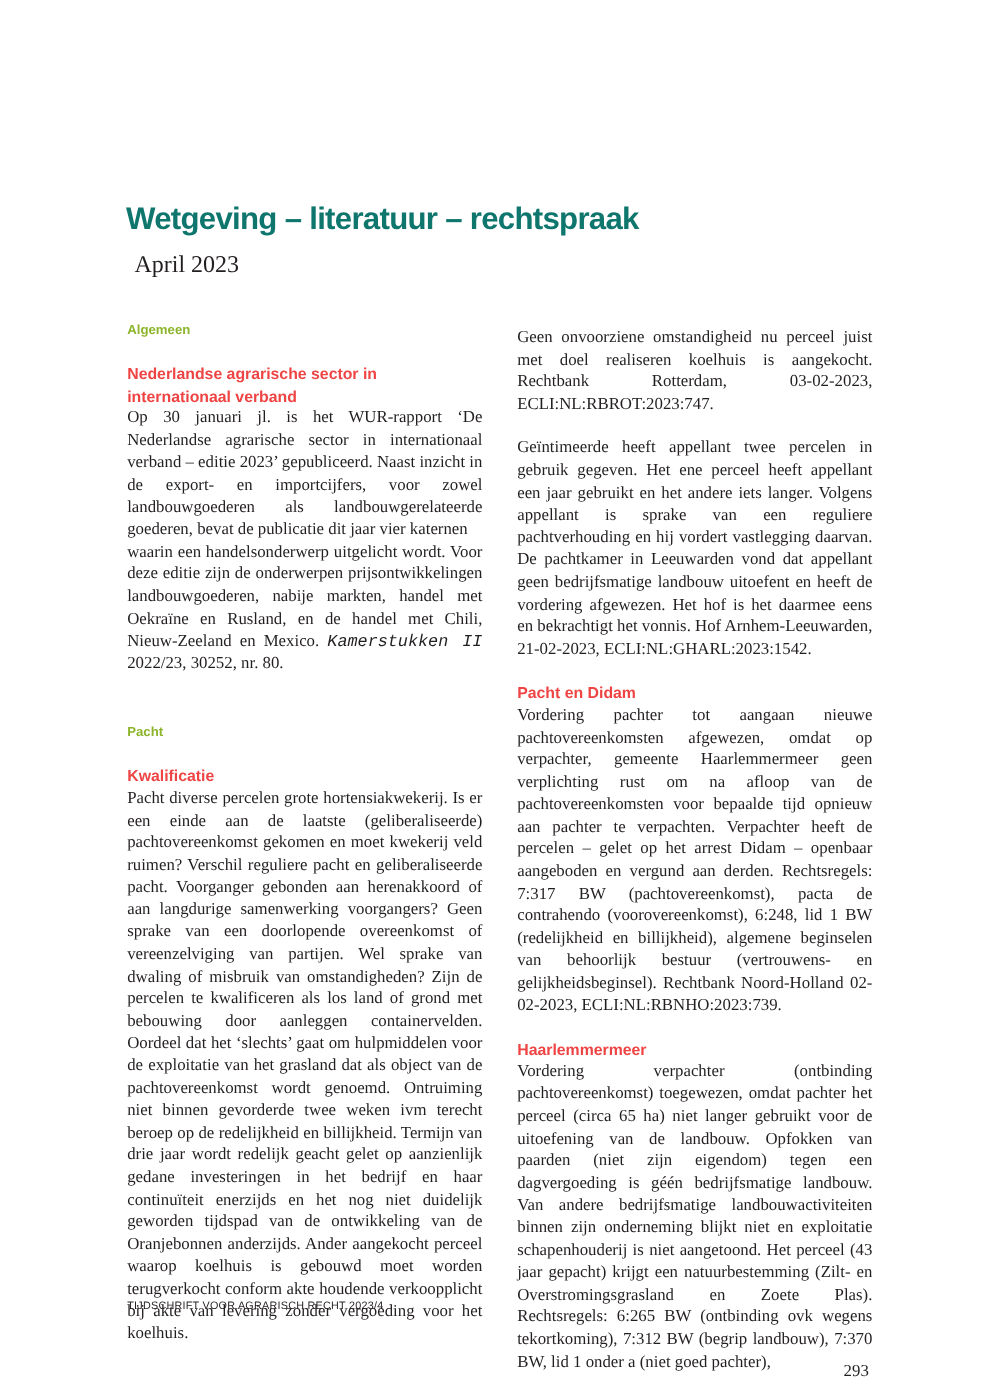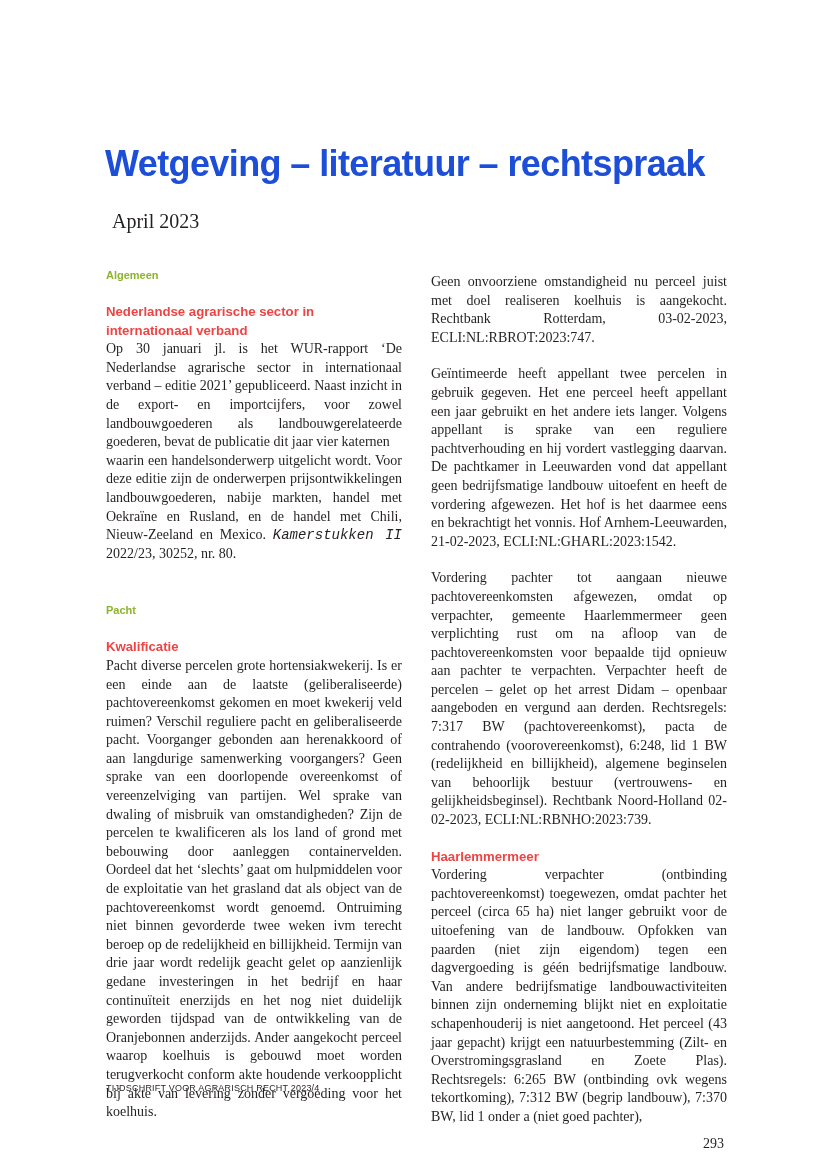--- a/index.html
+++ b/index.html
@@ -1,20 +1,20 @@
 <!DOCTYPE html>
 <html><head>
 <meta charset="utf-8">
 <style>
   html, body { margin: 0; padding: 0; background: #ffffff; }
   body { width: 831px; height: 1160px; position: relative; overflow: hidden; color: #231f20; }
   .page-title {
-    position: absolute; left: 105px; top: 144px;
+    position: absolute; left: 105px; top: 162px;
     font-family: "Liberation Sans", sans-serif; font-weight: bold;
-    font-size: 36px; letter-spacing: -0.6px; margin: 0; line-height: 40px; color: #1d4ed8;
+    font-size: 26px; letter-spacing: -0.6px; margin: 0; line-height: 40px; color: #0f766e;
   }
   .page-subtitle {
     position: absolute; left: 112px; top: 208px;
     font-family: "Liberation Serif", serif; font-size: 20px; line-height: 26px; margin: 0; color: #231f20;
   }
   .col {
     position: absolute; top: 264px; width: 296px;
     font-family: "Liberation Serif", serif; font-size: 14px; line-height: 18.6px; color: #231f20;
   }
   .col-left { left: 106px; }
@@ -42,35 +42,36 @@
 </style>
 </head>
 <body>
 
 <h1 class="page-title">Wetgeving – literatuur – rechtspraak</h1>
 <div class="page-subtitle">April 2023</div>
 
 <div class="col col-left">
   <h2 class="section-heading">Algemeen</h2>
   <h3 class="sub-heading">Nederlandse agrarische sector in internationaal verband</h3>
-  <p class="para" style="text-align-last:left;">Op 30 januari jl. is het WUR-rapport ‘De Nederlandse agrarische sector in internationaal verband – editie 2021’ gepubliceerd. Naast inzicht in de export- en importcijfers, voor zowel landbouwgoederen als landbouwgerelateerde goederen, bevat de publicatie dit jaar vier katernen</p>
+  <p class="para" style="text-align-last:left;">Op 30 januari jl. is het WUR-rapport ‘De Nederlandse agrarische sector in internationaal verband – editie 2023’ gepubliceerd. Naast inzicht in de export- en importcijfers, voor zowel landbouwgoederen als landbouwgerelateerde goederen, bevat de publicatie dit jaar vier katernen</p>
   <p class="para"><span>waarin een handelsonderwerp uitgelicht wordt. Voor deze editie zijn de onderwerpen prijsontwikkelingen landbouwgoederen, nabije markten, handel met Oekraïne en Rusland, en de handel met Chili, Nieuw-Zeeland en Mexico.</span> <em>Kamerstukken II</em><span> 2022/23, 30252, nr. 80.</span></p>
 
   <div class="gap-lg"></div>
 
   <h2 class="section-heading">Pacht</h2>
   <h3 class="sub-heading">Kwalificatie</h3>
   <p class="para">Pacht diverse percelen grote hortensiakwekerij. Is er een einde aan de laatste (geliberaliseerde) pachtovereenkomst gekomen en moet kwekerij veld ruimen? Verschil reguliere pacht en geliberaliseerde pacht. Voorganger gebonden aan herenakkoord of aan langdurige samenwerking voorgangers? Geen sprake van een doorlopende overeenkomst of vereenzelviging van partijen. Wel sprake van dwaling of misbruik van omstandigheden? Zijn de percelen te kwalificeren als los land of grond met bebouwing door aanleggen containervelden. Oordeel dat het ‘slechts’ gaat om hulpmiddelen voor de exploitatie van het grasland dat als object van de pachtovereenkomst wordt genoemd. Ontruiming niet binnen gevorderde twee weken ivm terecht beroep op de redelijkheid en billijkheid. Termijn van drie jaar wordt redelijk geacht gelet op aanzienlijk gedane investeringen in het bedrijf en haar continuïteit enerzijds en het nog niet duidelijk geworden tijdspad van de ontwikkeling van de Oranjebonnen anderzijds. Ander aangekocht perceel waarop koelhuis is gebouwd moet worden terugverkocht conform akte houdende verkoopplicht bij akte van levering zonder vergoeding voor het koelhuis.</p>
 </div>
 
 <div class="col col-right">
   <p class="para">Geen onvoorziene omstandigheid nu perceel juist met doel realiseren koelhuis is aangekocht. Rechtbank Rotterdam, 03-02-2023, ECLI:NL:RBROT:2023:747.</p>
   <div class="gap-sm"></div>
   <p class="para">Geïntimeerde heeft appellant twee percelen in gebruik gegeven. Het ene perceel heeft appellant een jaar gebruikt en het andere iets langer. Volgens appellant is sprake van een reguliere pachtverhouding en hij vordert vastlegging daarvan. De pachtkamer in Leeuwarden vond dat appellant geen bedrijfsmatige landbouw uitoefent en heeft de vordering afgewezen. Het hof is het daarmee eens en bekrachtigt het vonnis. Hof Arnhem-Leeuwarden, 21-02-2023, ECLI:NL:GHARL:2023:1542.</p>
   <div class="gap-sm"></div>
+  <h3 class="sub-heading">Pacht en Didam</h3>
   <p class="para">Vordering pachter tot aangaan nieuwe pachtovereenkomsten afgewezen, omdat op verpachter, gemeente Haarlemmermeer geen verplichting rust om na afloop van de pachtovereenkomsten voor bepaalde tijd opnieuw aan pachter te verpachten. Verpachter heeft de percelen – gelet op het arrest Didam – openbaar aangeboden en vergund aan derden. Rechtsregels: 7:317 BW (pachtovereenkomst), pacta de contrahendo (voorovereenkomst), 6:248, lid 1 BW (redelijkheid en billijkheid), algemene beginselen van behoorlijk bestuur (vertrouwens- en gelijkheidsbeginsel). Rechtbank Noord-Holland 02-02-2023, ECLI:NL:RBNHO:2023:739.</p>
   <div class="gap-sm"></div>
   <h3 class="sub-heading">Haarlemmermeer</h3>
   <p class="para">Vordering verpachter (ontbinding pachtovereenkomst) toegewezen, omdat pachter het perceel (circa 65 ha) niet langer gebruikt voor de uitoefening van de landbouw. Opfokken van paarden (niet zijn eigendom) tegen een dagvergoeding is géén bedrijfsmatige landbouw. Van andere bedrijfsmatige landbouwactiviteiten binnen zijn onderneming blijkt niet en exploitatie schapenhouderij is niet aangetoond. Het perceel (43 jaar gepacht) krijgt een natuurbestemming (Zilt- en Overstromingsgrasland en Zoete Plas). Rechtsregels: 6:265 BW (ontbinding ovk wegens tekortkoming), 7:312 BW (begrip landbouw), 7:370 BW, lid 1 onder a (niet goed pachter),</p>
 </div>
 
 <div class="footer-left">TIJDSCHRIFT VOOR AGRARISCH RECHT 2023/4</div>
 <div class="footer-right">293</div>
 
 </body></html>

